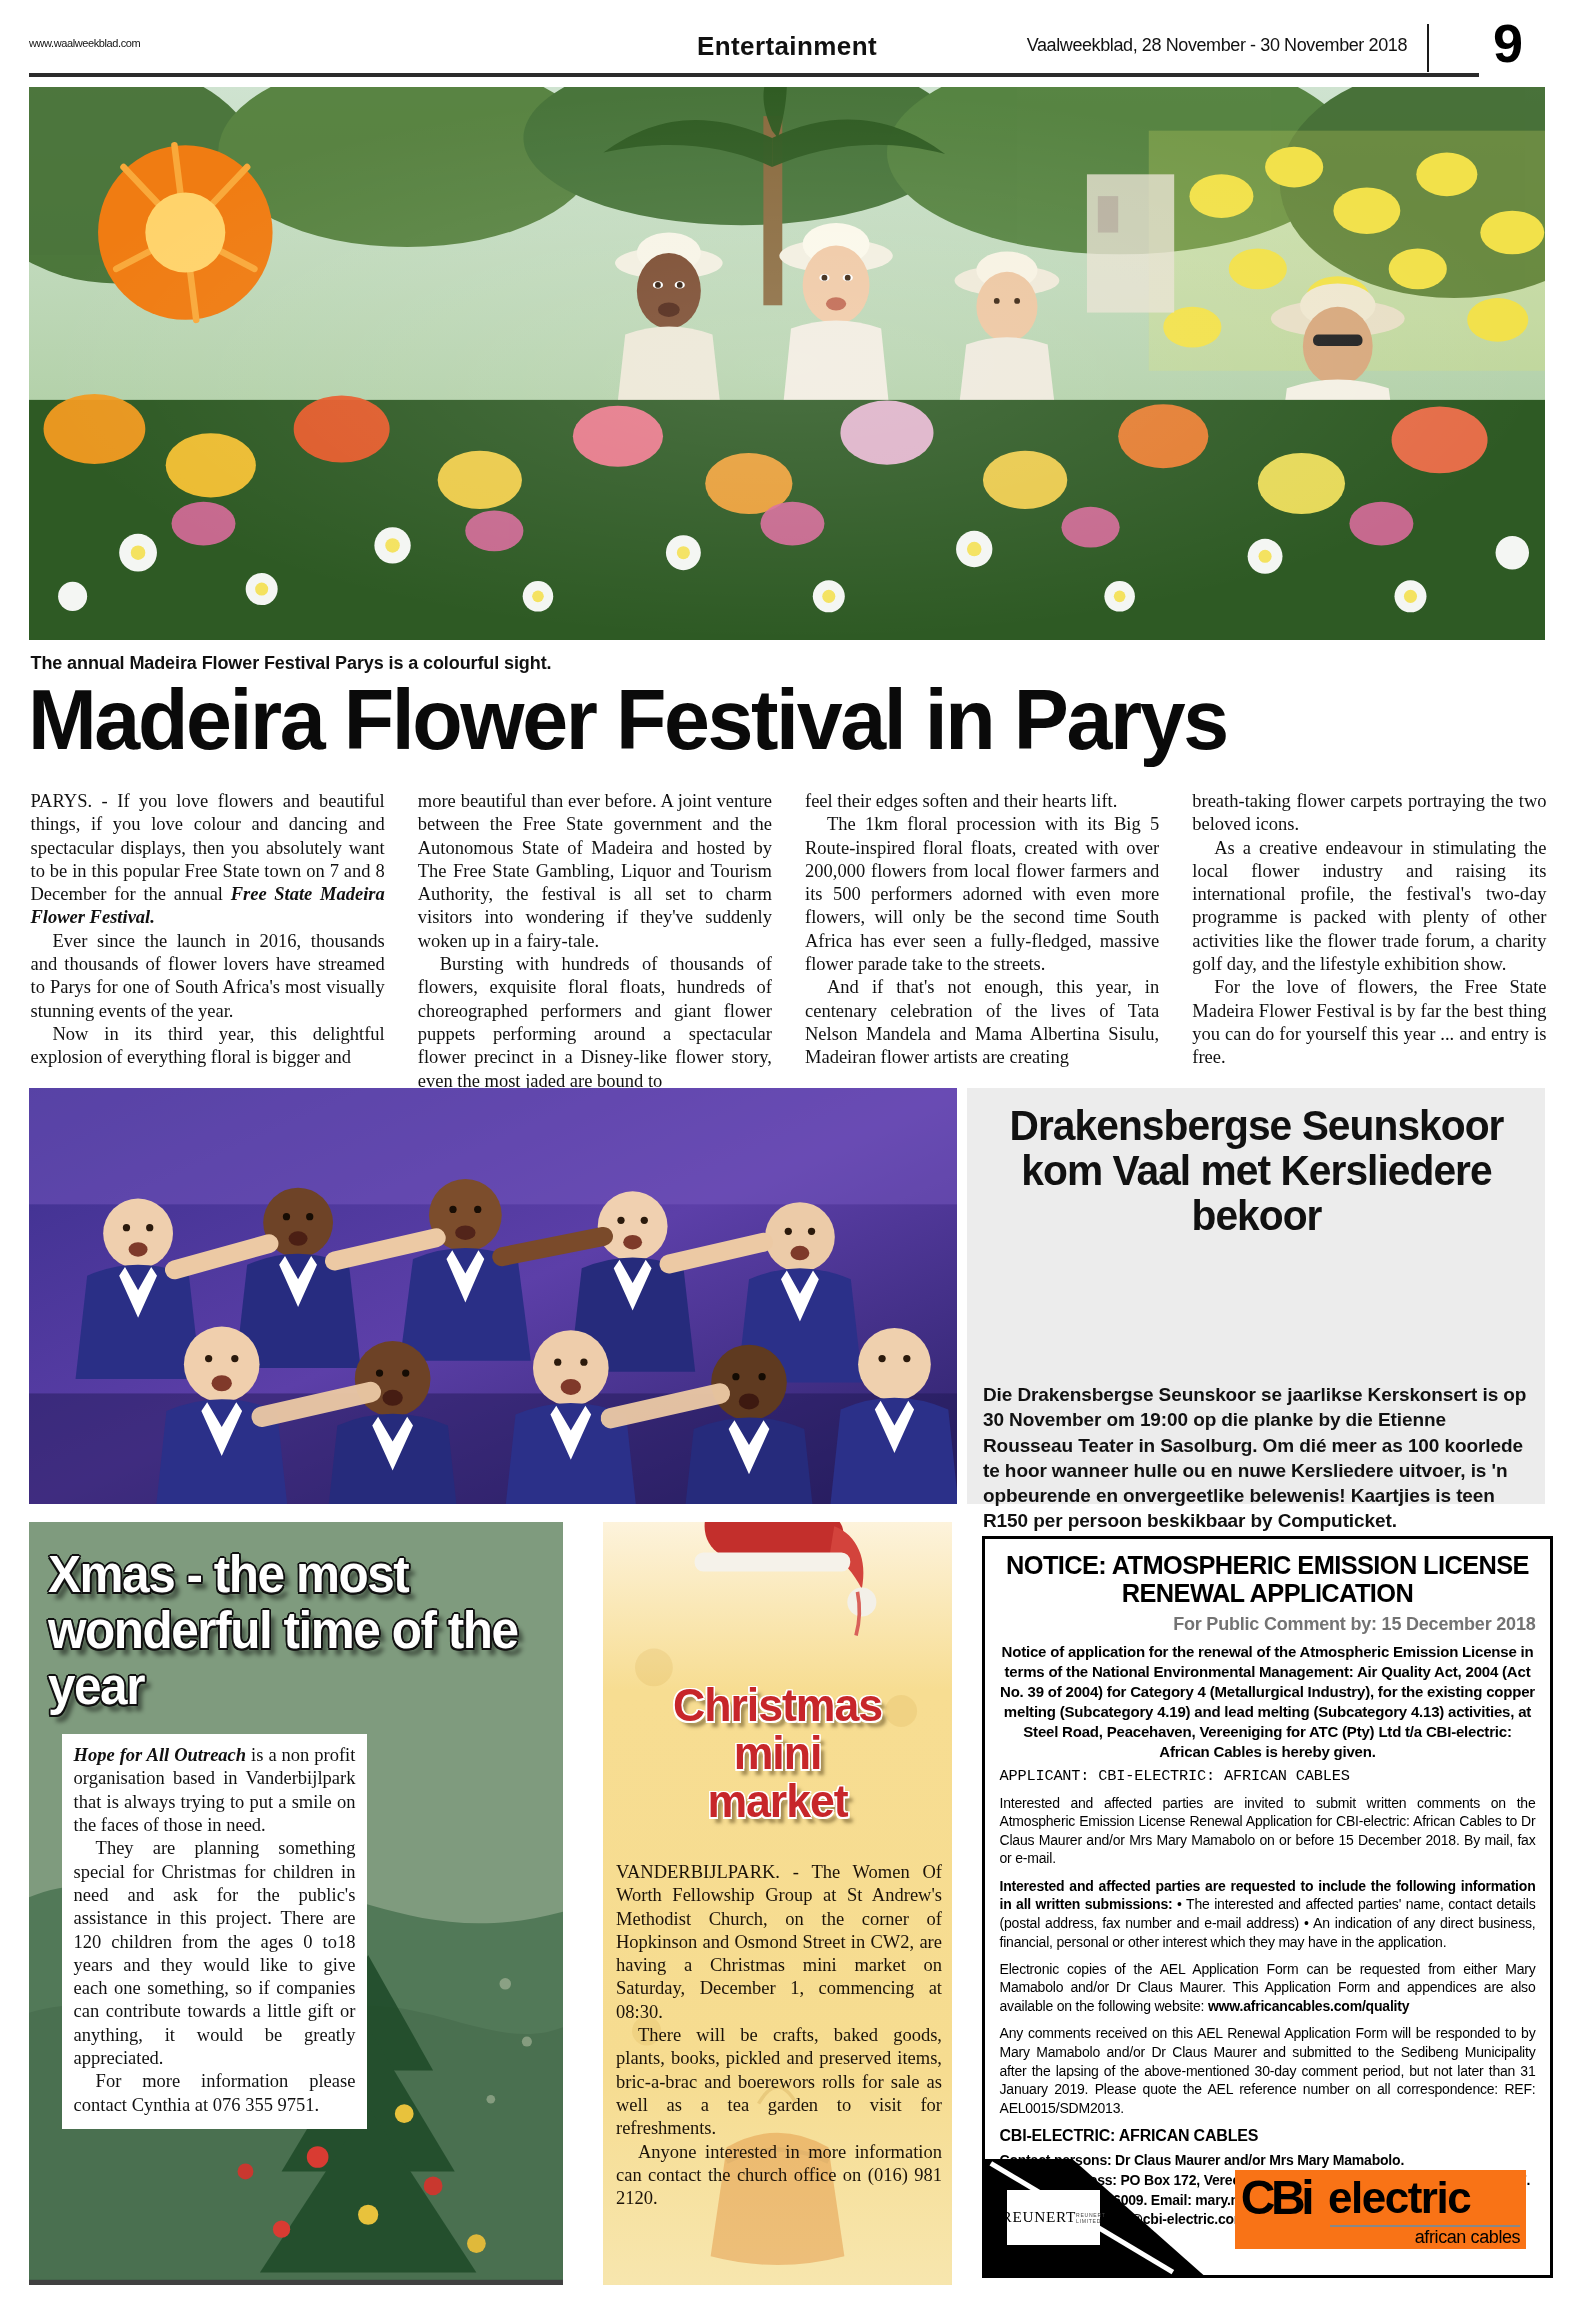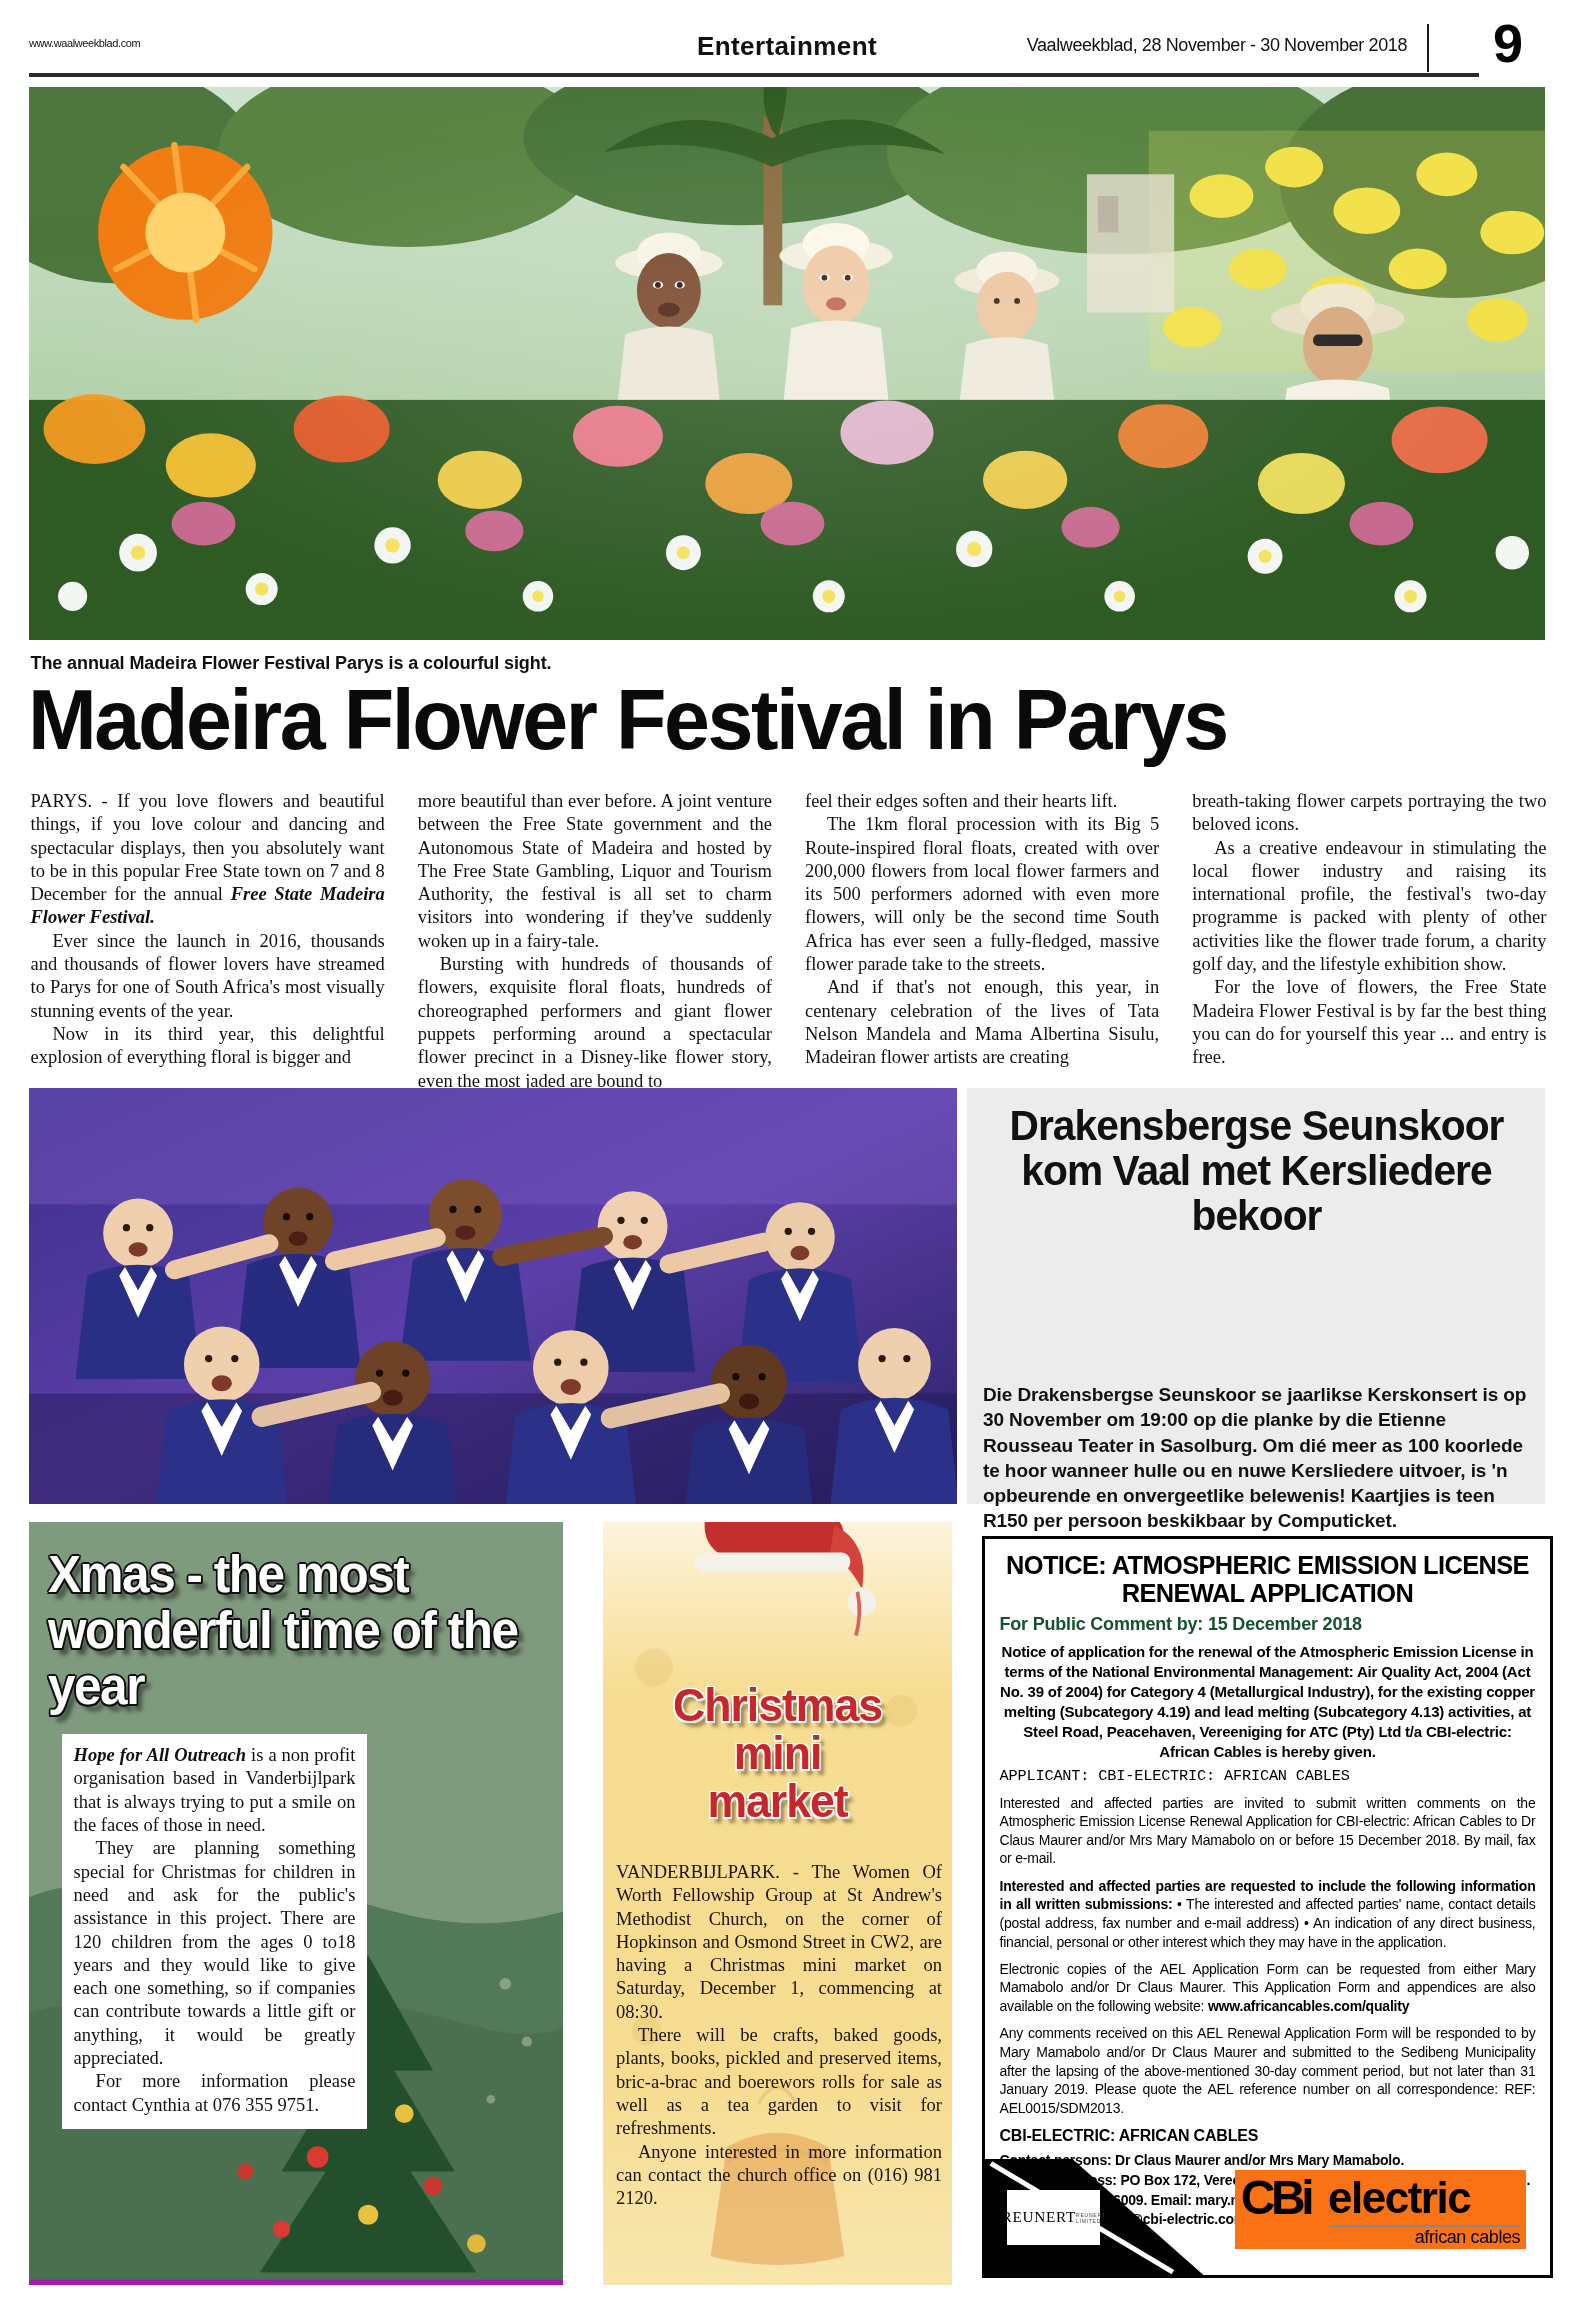--- a/index.html
+++ b/index.html
@@ -34,21 +34,21 @@
   
   .choir{position:absolute;left:29px;top:1088px;width:928px;height:416px;overflow:hidden;background:#241b55;}
   .choir svg{display:block;width:100%;height:100%;}
 
   
   .drak{position:absolute;left:967px;top:1088px;width:578px;height:416px;background:#ececec;}
   .drak-h{position:absolute;left:14.5px;top:14.5px;width:549px;text-align:center;font-family:"Liberation Sans",sans-serif;font-weight:700;font-size:42px;line-height:1.08;letter-spacing:-1px;color:#111;transform:scaleX(0.97);transform-origin:center top;}
   .drak-b{position:absolute;left:16px;top:294px;width:547px;font-family:"Liberation Sans",sans-serif;font-weight:700;font-size:19px;line-height:1.33;color:#111;text-align:left;letter-spacing:-0.1px;}
 
   
-  .xmas{position:absolute;left:29px;top:1522px;width:534px;height:763px;background:#a21caf;overflow:hidden;}
+  .xmas{position:absolute;left:29px;top:1522px;width:534px;height:763px;background:#404040;overflow:hidden;}
   .xmas-bg{position:absolute;inset:0;}
   .xmas-h{position:absolute;left:19px;top:25px;width:509px;font-family:"Liberation Sans",sans-serif;font-weight:700;font-size:51px;line-height:1.1;letter-spacing:-1.5px;color:#ffffff;
           text-shadow:-1.8px 0 0 #111,1.8px 0 0 #111,0 -1.8px 0 #111,0 1.8px 0 #111,-1.5px -1.5px 0 #111,1.5px -1.5px 0 #111,-1.5px 1.5px 0 #111,1.5px 1.5px 0 #111, 5.8px 6.5px 4.4px rgba(0,0,0,.45);
           transform:scaleX(0.97);transform-origin:left top;}
   .xmas-card{position:absolute;left:33px;top:212px;width:305px;background:#ffffff;padding:10.2px 11.6px 11.6px 11.6px;box-sizing:border-box;}
   .xmas-card p{margin:0;font-family:"Liberation Serif",serif;font-size:18.5px;line-height:1.26;color:#111;text-align:justify;text-indent:22px;}
   .xmas-card p.lead{text-indent:0;}
   .xmas-card i{font-style:italic;font-weight:700;}
 
   
@@ -58,21 +58,21 @@
           text-shadow:-1.5px 0 0 #fff,1.5px 0 0 #fff,0 -1.5px 0 #fff,0 1.5px 0 #fff,-1.5px -1.5px 0 #fff,1.5px -1.5px 0 #fff,-1.5px 1.5px 0 #fff,1.5px 1.5px 0 #fff, 5.1px 5.8px 3.6px rgba(80,60,20,.5);
           transform:scaleX(0.95);transform-origin:center top;}
   .mini-b{position:absolute;left:13px;top:339px;width:326px;font-family:"Liberation Serif",serif;font-size:18.5px;line-height:1.26;color:#1b1208;text-align:justify;}
   .mini-b p{margin:0;text-indent:22px;}
   .mini-b p.lead{text-indent:0;}
 
   
   .notice{position:absolute;left:982px;top:1536px;width:571px;height:742px;border:3.6px solid #000;box-sizing:border-box;background:#fff;overflow:hidden;}
   .n-in{position:absolute;left:0;right:0;top:0;padding:11.6px 14.5px 0 14.5px;box-sizing:border-box;}
   .n-title{text-align:center;font-family:"Liberation Sans",sans-serif;font-weight:700;font-size:25.4px;line-height:1.12;letter-spacing:-0.6px;color:#000;}
-  .n-sub{text-align:left;font-family:"Liberation Sans",sans-serif;font-weight:700;font-size:18px;margin-top:6.5px;color:#14532d;letter-spacing:-0.2px;}
+  .n-sub{text-align:right;font-family:"Liberation Sans",sans-serif;font-weight:700;font-size:18px;margin-top:6.5px;color:#737373;letter-spacing:-0.2px;}
   .n-intro{text-align:center;font-family:"Liberation Sans",sans-serif;font-weight:700;font-size:15px;line-height:1.33;margin-top:7.3px;color:#000;letter-spacing:-0.2px;}
   .n-applicant{font-family:Liberation Mono, monospace;font-size:15.3px;margin-top:5px;color:#000;letter-spacing:-0.2px;}
   .n-p{font-family:"Liberation Sans",sans-serif;font-size:14px;line-height:1.33;margin-top:8.7px;color:#000;text-align:justify;letter-spacing:-0.2px;}
   .n-p b{font-weight:700;}
   .n-cbi{font-family:"Liberation Sans",sans-serif;font-weight:700;font-size:16px;margin-top:9.5px;color:#000;letter-spacing:-0.2px;}
   .n-contact{font-family:"Liberation Sans",sans-serif;font-weight:700;font-size:14px;line-height:1.4;margin-top:6.5px;color:#000;letter-spacing:-0.2px;}
   .n-contact .i1{padding-left:16px;display:block;}
   .n-contact .i2{padding-left:29px;display:block;}
   .n-contact .i3{padding-left:45px;display:block;}
 

